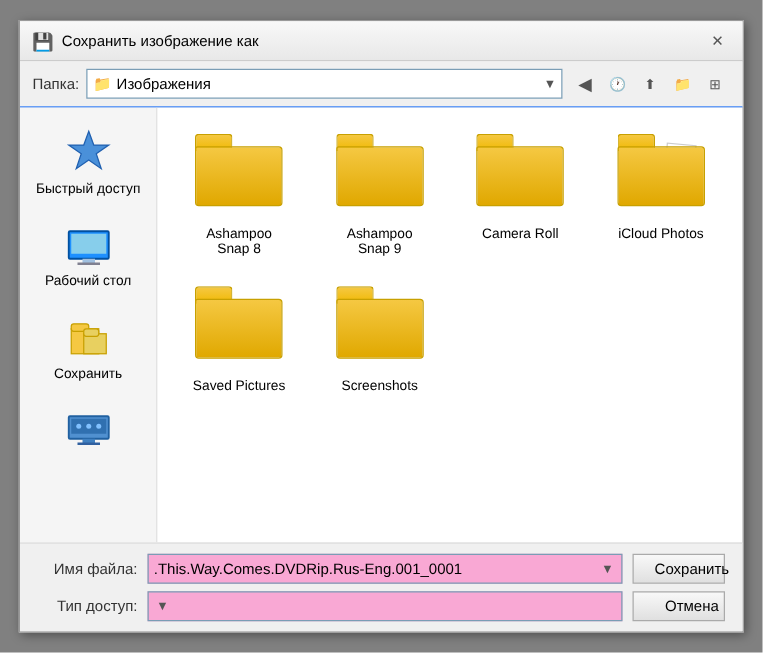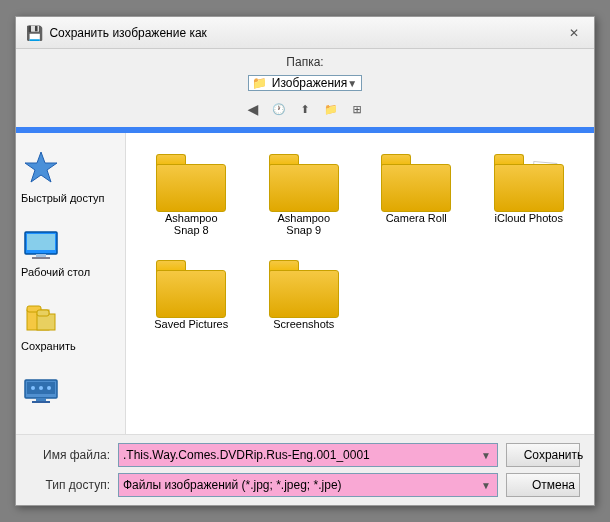--- a/index.html
+++ b/index.html
@@ -51,23 +51,22 @@
       font-size: 12px;
       color: #555;
       border: 1px solid transparent;
       border-radius: 2px;
     }
     .toolbar {
       display: flex;
       align-items: center;
       padding: 6px 10px;
       gap: 6px;
-      border-bottom: 6px solid #3b82f6;
+      border-bottom: 1px solid #3b82f6;
       background: #f0f0f0;
-      flex-direction: column;
     }
     .toolbar-label {
       color: #333;
       font-size: 12px;
       white-space: nowrap;
     }
     .toolbar-select {
       flex: 1;
       height: 24px;
       border: 1px solid #7a9db5;
@@ -115,21 +114,21 @@
       border-right: 1px solid #ddd;
       display: flex;
       flex-direction: column;
       padding: 8px 0;
       gap: 4px;
       overflow-y: auto;
     }
     .sidebar-item {
       display: flex;
       flex-direction: column;
-      align-items: flex-start;
+      align-items: center;
       padding: 6px 4px;
       cursor: pointer;
       gap: 4px;
       border: 1px solid transparent;
     }
     .sidebar-icon {
       width: 40px;
       height: 40px;
       display: flex;
       align-items: center;
@@ -154,21 +153,21 @@
       padding: 4px;
     }
     .folder-item {
       display: flex;
       flex-direction: column;
       align-items: center;
       padding: 6px;
       cursor: pointer;
       border: 1px solid transparent;
       border-radius: 2px;
-      gap: 0;
+      gap: 16px;
     }
     .folder-icon {
       width: 70px;
       height: 58px;
       position: relative;
     }
     
     .folder-body {
       position: absolute;
       bottom: 0;
@@ -431,19 +430,18 @@
       <div class="bottom-input">
         <span class="bottom-input-text">.This.Way.Comes.DVDRip.Rus-Eng.001_0001</span>
         <span class="bottom-dropdown-arrow">▼</span>
       </div>
       <div class="bottom-btn">Сохранить</div>
     </div>
 
     <div class="bottom-row">
       <span class="bottom-label">Тип доступ:</span>
       <div class="bottom-input">
-        <span class="bottom-input-text">Файлы изображений (*.jpg; *.jpeg; *.jpe)</span>
         <span class="bottom-dropdown-arrow">▼</span>
       </div>
       <div class="bottom-btn">Отмена</div>
     </div>
   </div>
 </div>
 
 </body></html>

